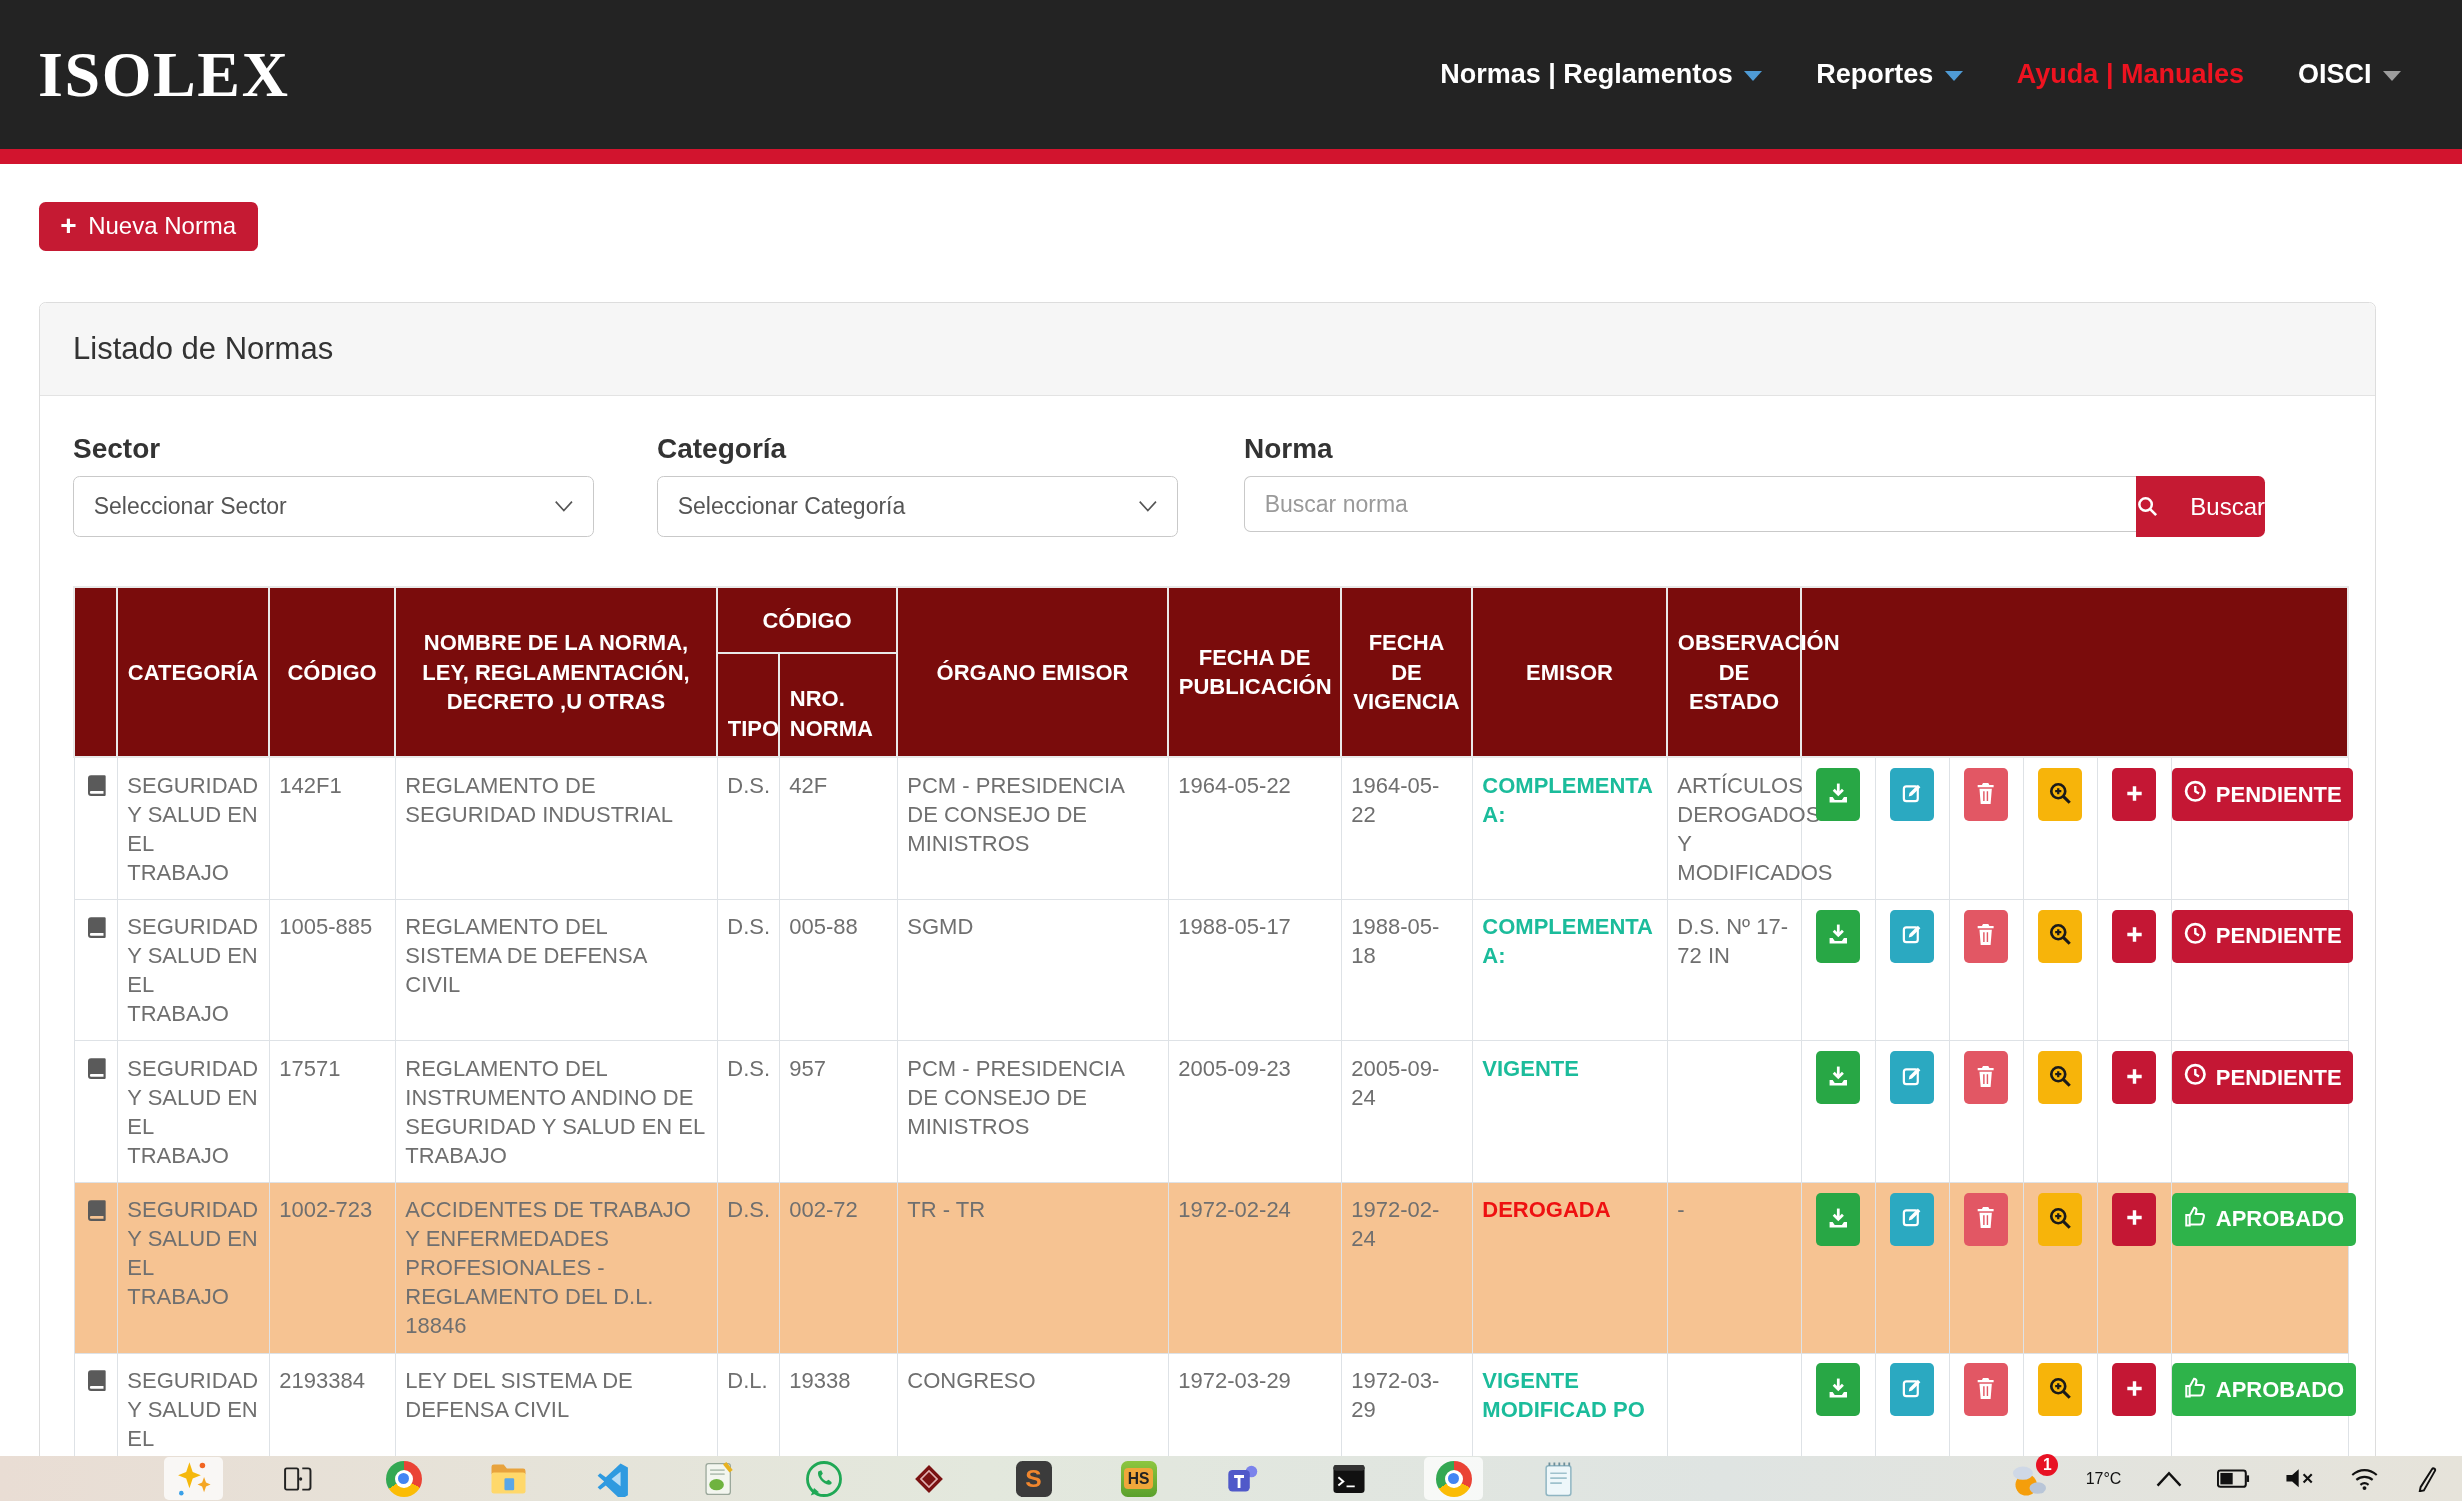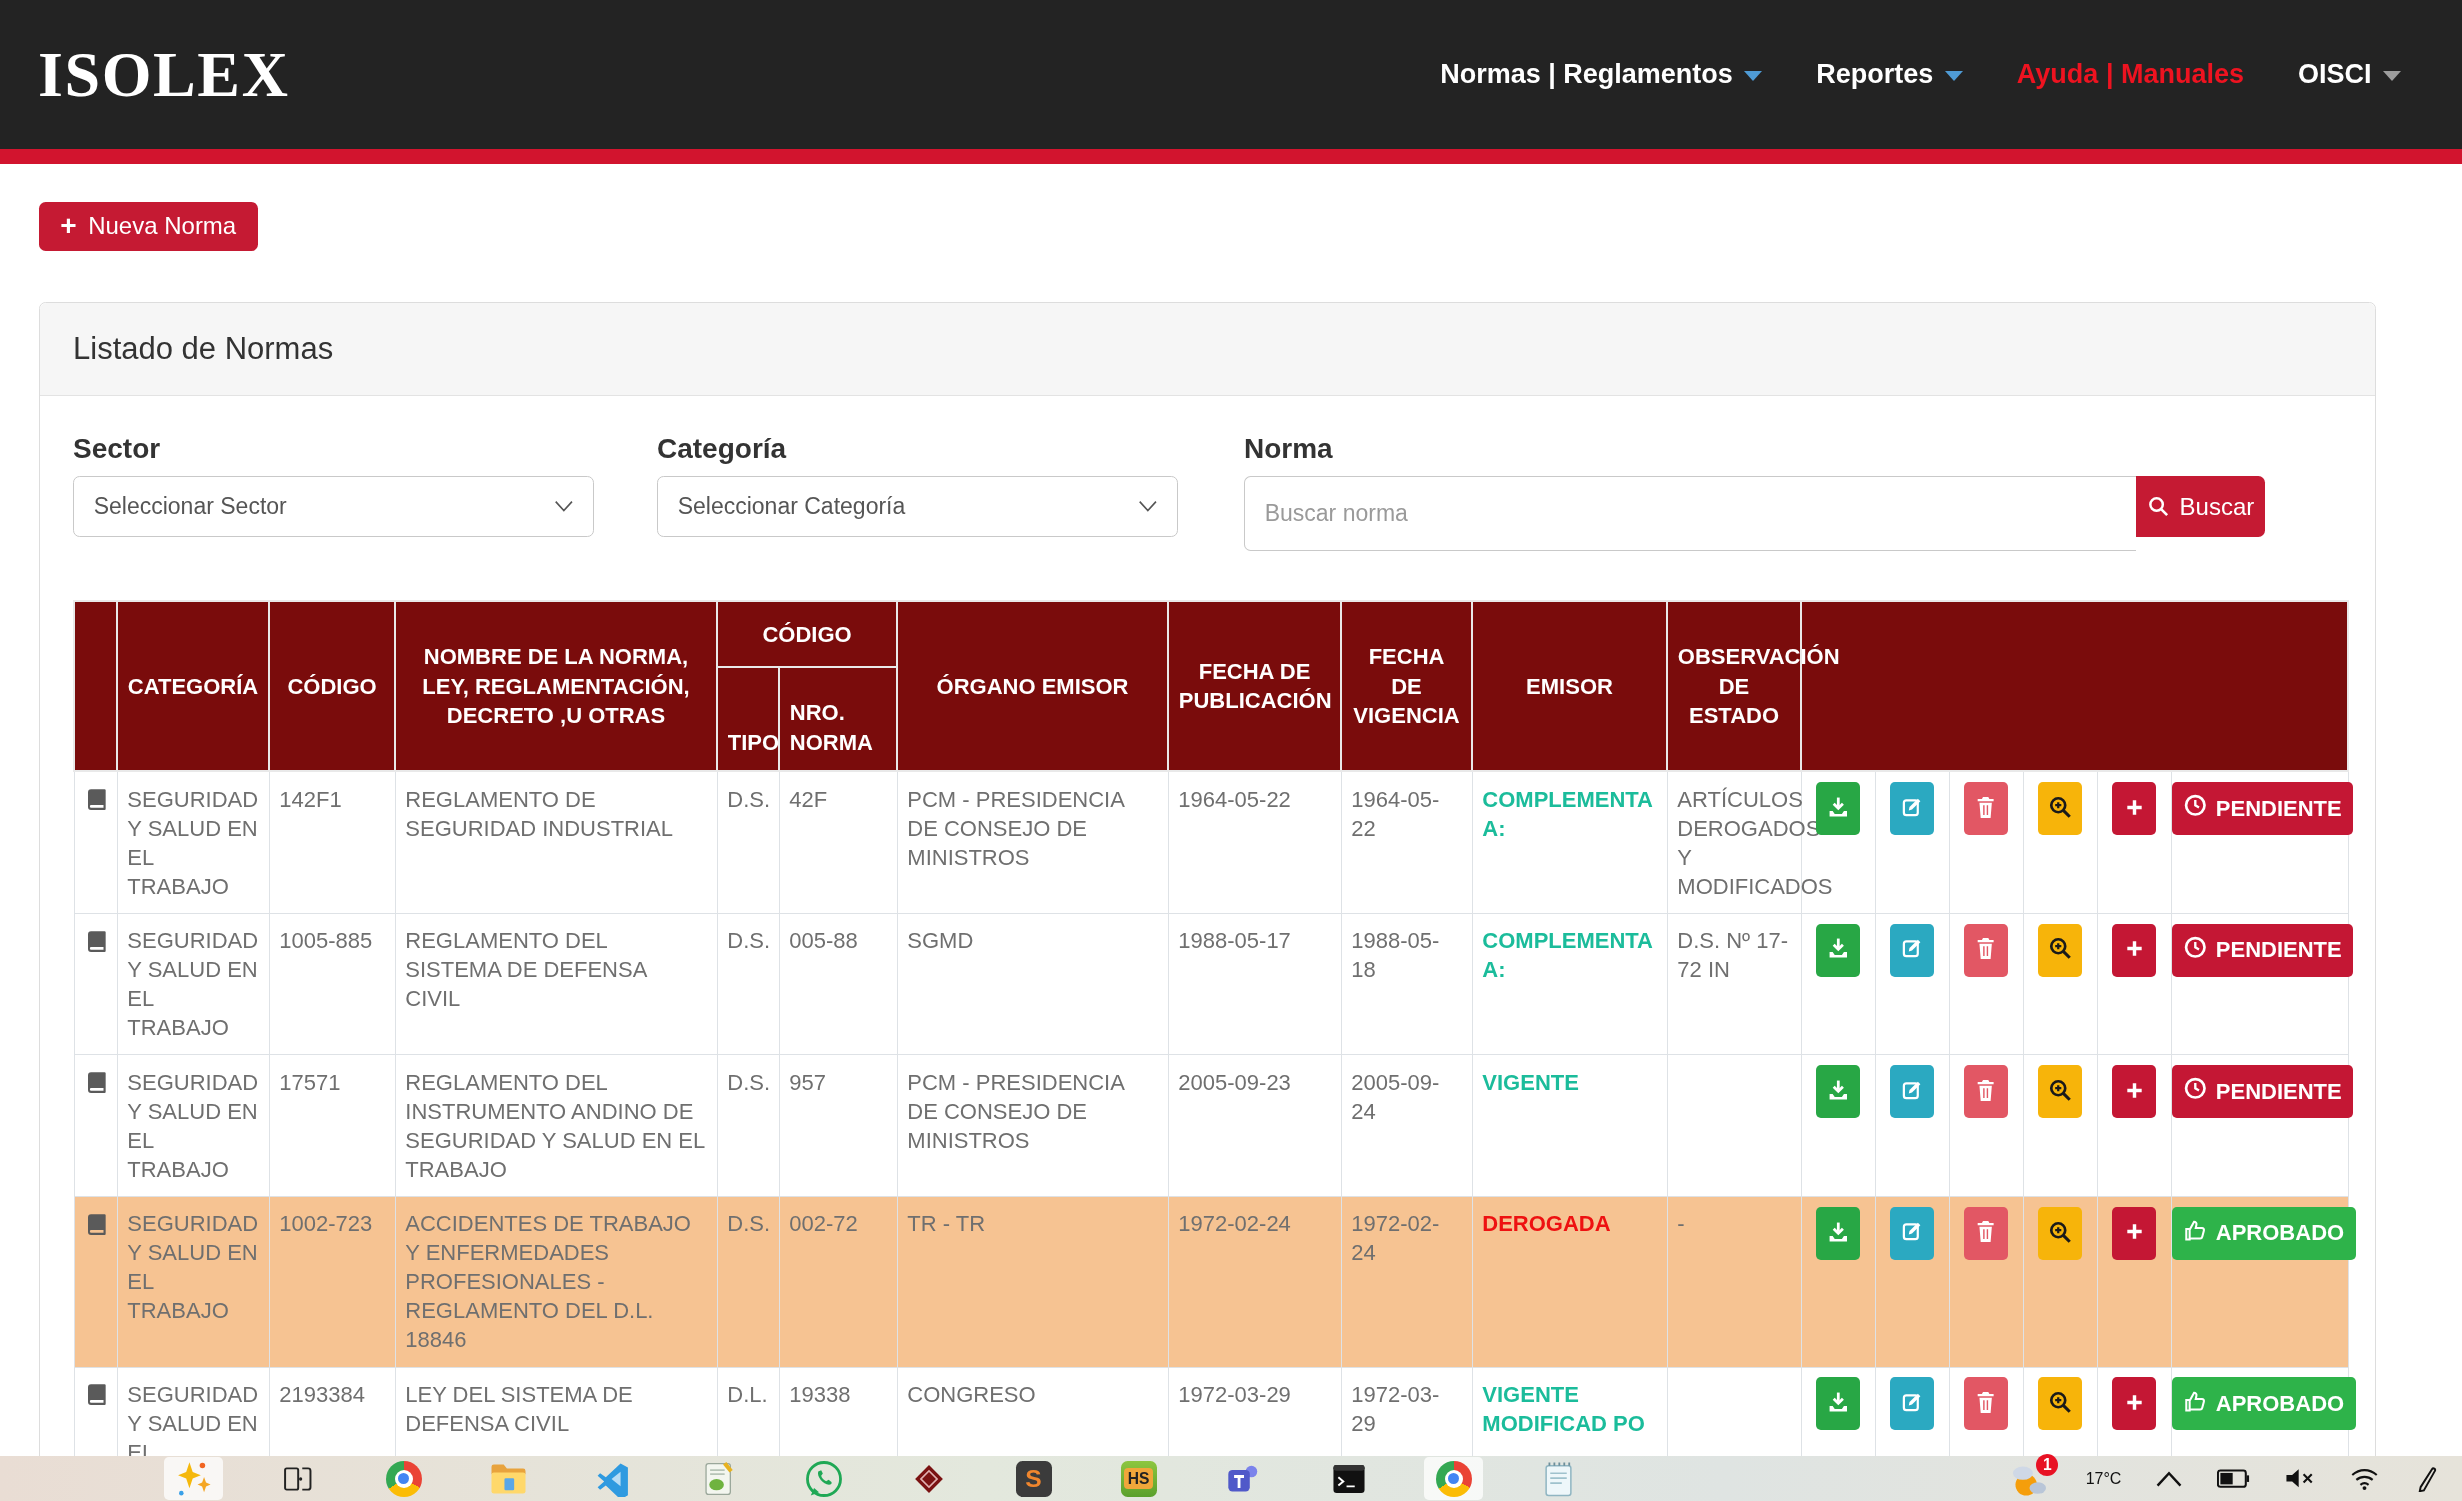--- a/index.html
+++ b/index.html
@@ -38,27 +38,27 @@
   
   .filters { display:flex; }
   .fgroup { display:flex; flex-direction:column; }
   .flabel { font-size:28px; font-weight:bold; color:#333; margin-bottom:11.5px; }
   .select { width:521px; height:61px; border:0.8px solid #c9c9c9; border-radius:6.6px;
             background:#fff; display:flex; align-items:center; justify-content:space-between;
             padding:0 19.7px; font-size:23px; color:#555; cursor:pointer; }
   .fg-sector { margin-right:63px; }
   .fg-categoria { margin-right:66px; }
   .norma-wrap { display:flex; }
-  .search-input { width:892px; height:75px; border:0.8px solid #c9c9c9; border-right:none;
+  .search-input { width:892px; height:56px; border:0.8px solid #c9c9c9; border-right:none;
                   border-radius:6.6px 0 0 6.6px; font-size:23px; color:#444; padding:0 19.7px;
                   font-family:inherit; outline:none; }
   .search-input::placeholder { color:#9a9a9a; }
   .buscar-btn { width:129px; height:61px; background:#c51a33; color:#fff; border:none;
                 border-radius:0 6.6px 6.6px 0; font-size:24px; display:flex; align-items:center;
-                justify-content:center; gap:9.8px; cursor:pointer; font-family:inherit; }
+                justify-content:space-between; gap:9.8px; cursor:pointer; font-family:inherit; }
 
   
   .table-wrap { margin-top:49px; }
   table { border-collapse:collapse; table-layout:fixed; width:2273px; }
   thead th { background:#7a0c0c; color:#fff; font-size:22px; font-weight:bold;
              border:2.5px solid #e9e9e9; text-align:center; vertical-align:middle;
              padding:8.2px 9.8px; line-height:29.5px; }
   thead tr.sub th { vertical-align:bottom; padding-bottom:13px; height:104px; text-align:left; }
   thead tr.main th { height:66px; }
   tbody td { border:0.8px solid #dee2e6; font-size:22px; color:#6f6f6f; line-height:29px;

